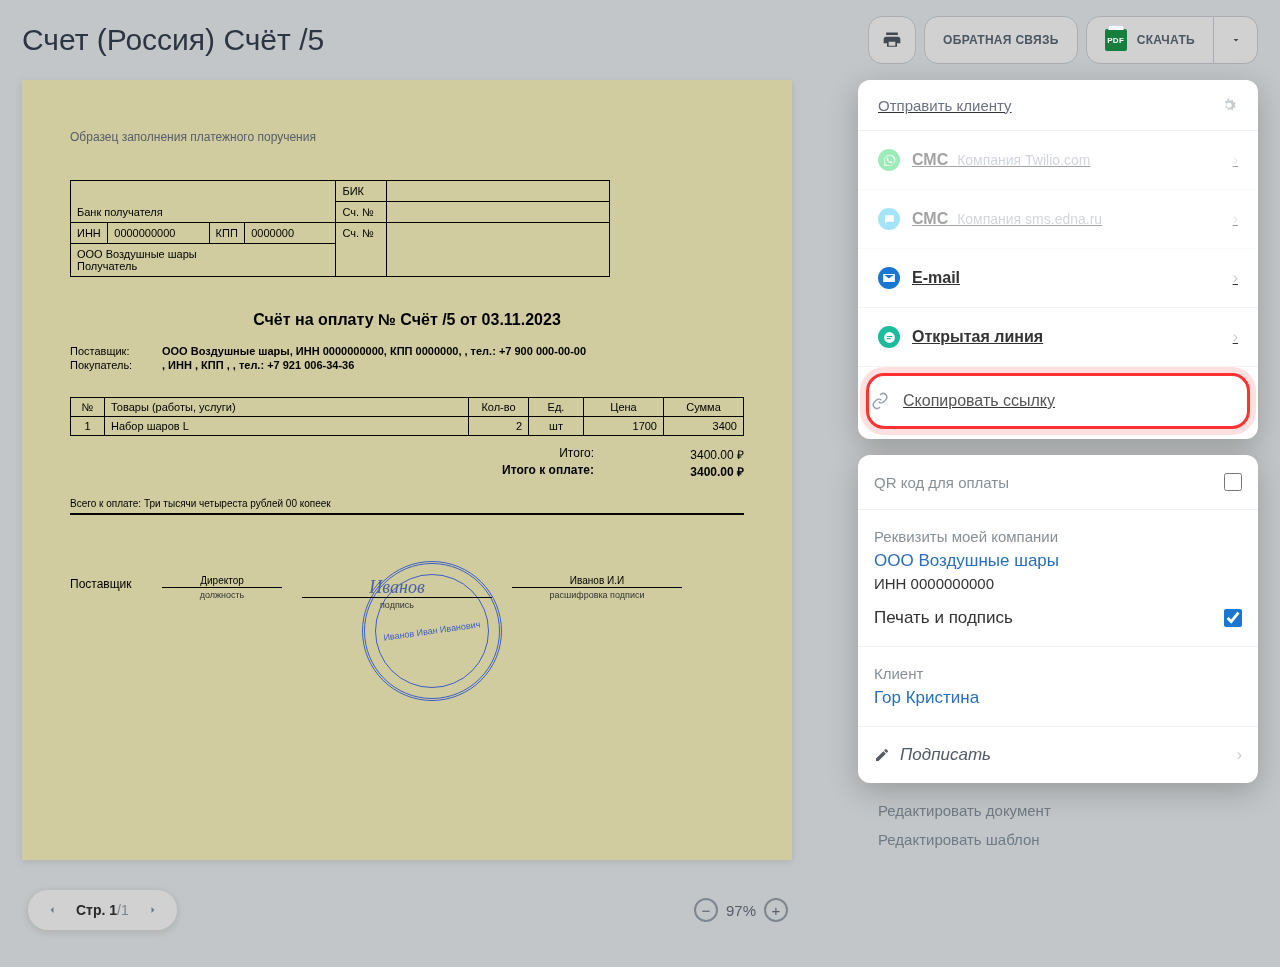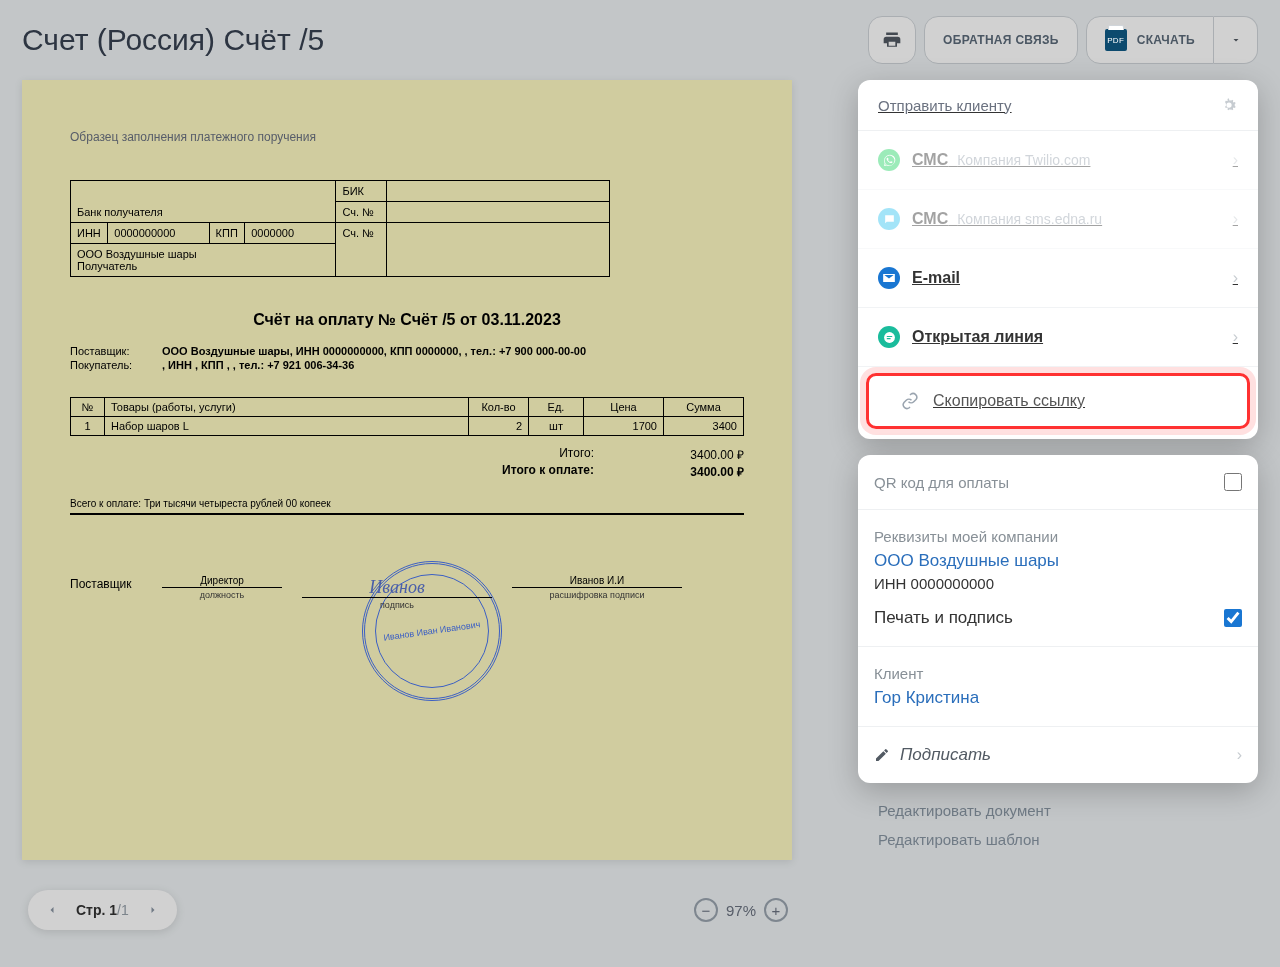--- a/index.html
+++ b/index.html
@@ -37,22 +37,22 @@
     font-weight: 700;
     color: #5c6b7a;
     letter-spacing: 0.3px;
     cursor: pointer;
   }
   .btn.icon-only { width: 48px; padding: 0; }
   .btn-group { display: flex; }
   .btn-group .btn:first-child { border-top-right-radius: 0; border-bottom-right-radius: 0; }
   .btn-group .btn:last-child { border-top-left-radius: 0; border-bottom-left-radius: 0; border-left: none; width: 44px; padding: 0; }
   .pdf-badge {
-    width: 22px; height: 22px; background: #0c4a6e; color:#fff;
-    font-size: 8px; font-weight:400; display:flex; align-items:center; justify-content:center;
+    width: 22px; height: 22px; background: #15803d; color:#fff;
+    font-size: 8px; font-weight:700; display:flex; align-items:center; justify-content:center;
     margin-right: 10px; border-radius: 2px;
     position: relative;
   }
   .pdf-badge::before{
     content:""; position:absolute; top:-4px; left:3px; right:3px; height:4px; background:#fff; border:1px solid #d0d5da; border-bottom:none; border-radius:2px 2px 0 0;
   }
 
   .main {
     display: flex; gap: 0; padding: 0 22px;
   }
@@ -136,23 +136,23 @@
     padding: 18px 20px; border-bottom: 1px solid #f1f3f5;
     font-size: 16px; cursor:pointer;
   }
   .opt:last-of-type { border-bottom: none; }
   .opt .ico { width:22px; height:22px; display:inline-flex; align-items:center; justify-content:center; border-radius:50%; color:#fff; font-size:13px; flex-shrink:0; }
   .opt .olbl { font-weight:600; color:#333; }
   .opt .osub { font-size:14px; color:#9aa4af; font-weight:400; }
   .opt .chev { margin-left:auto; color:#c7ccd1; }
   .opt.disabled { opacity: 0.45; }
   .opt.highlight {
-    border: 3px solid #ff3131; border-radius: 10px; margin: 6px 8px 10px 8px;
+    border: 3px solid #ff3131; border-radius: 18px; margin: 6px 8px 10px 8px;
     box-shadow: 0 0 0 6px rgba(255,49,49,0.15);
-    padding: 14px 30px;
+    padding: 14px 0;
   }
   .ico-whatsapp { background:#25d366; }
   .ico-sms2 { background:#36c5f0; border-radius:4px; }
   .ico-mail { background:#1976d2; border-radius:3px; }
   .ico-chat { background:#1abc9c; }
   .ico-link { background:transparent; color:#9aa4af !important; }
 
   .panel {
     background:#fff; border-radius: 12px; box-shadow: 0 8px 30px rgba(0,0,0,0.22);
     margin-top: 16px; position:relative; z-index:5;

